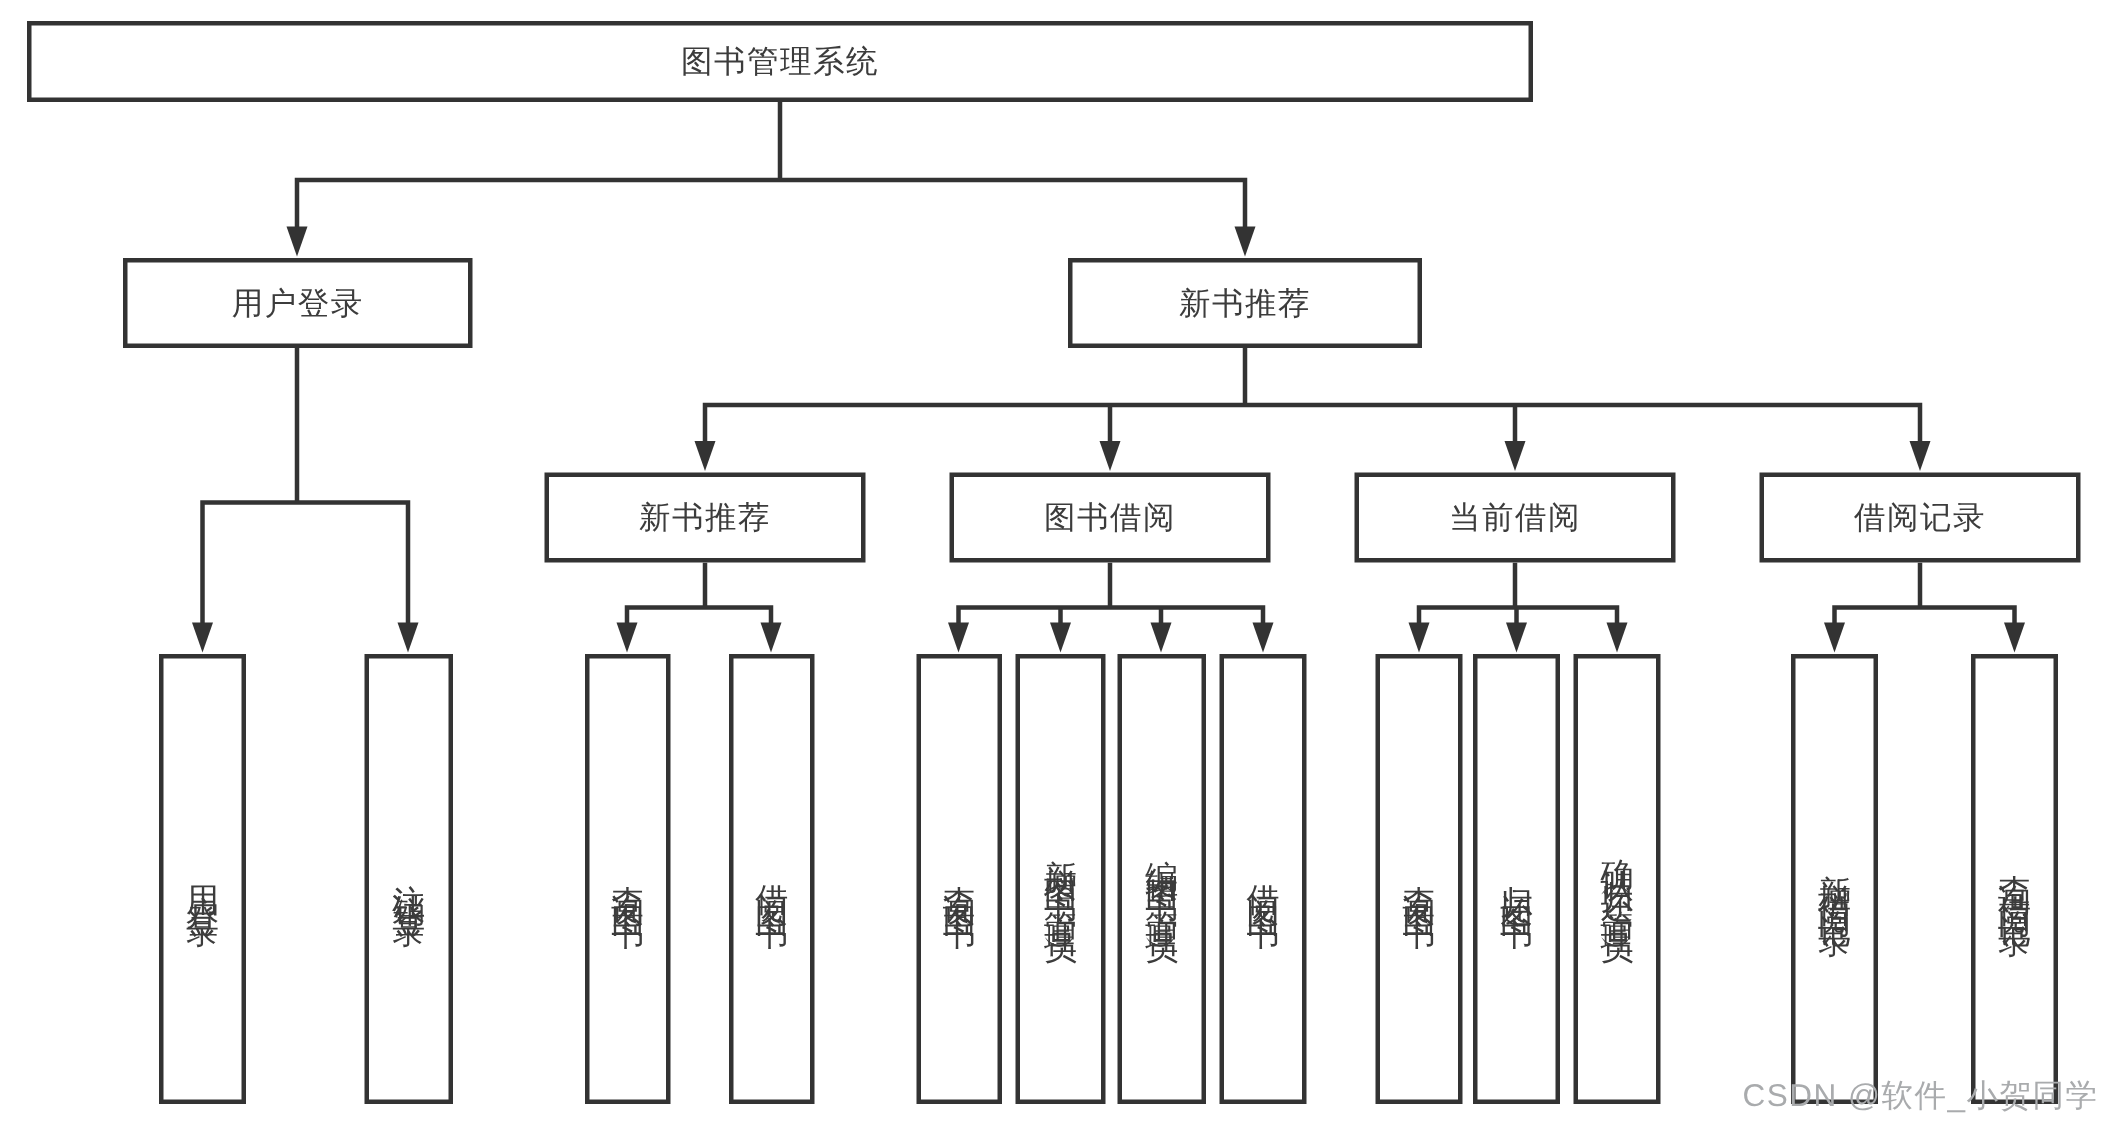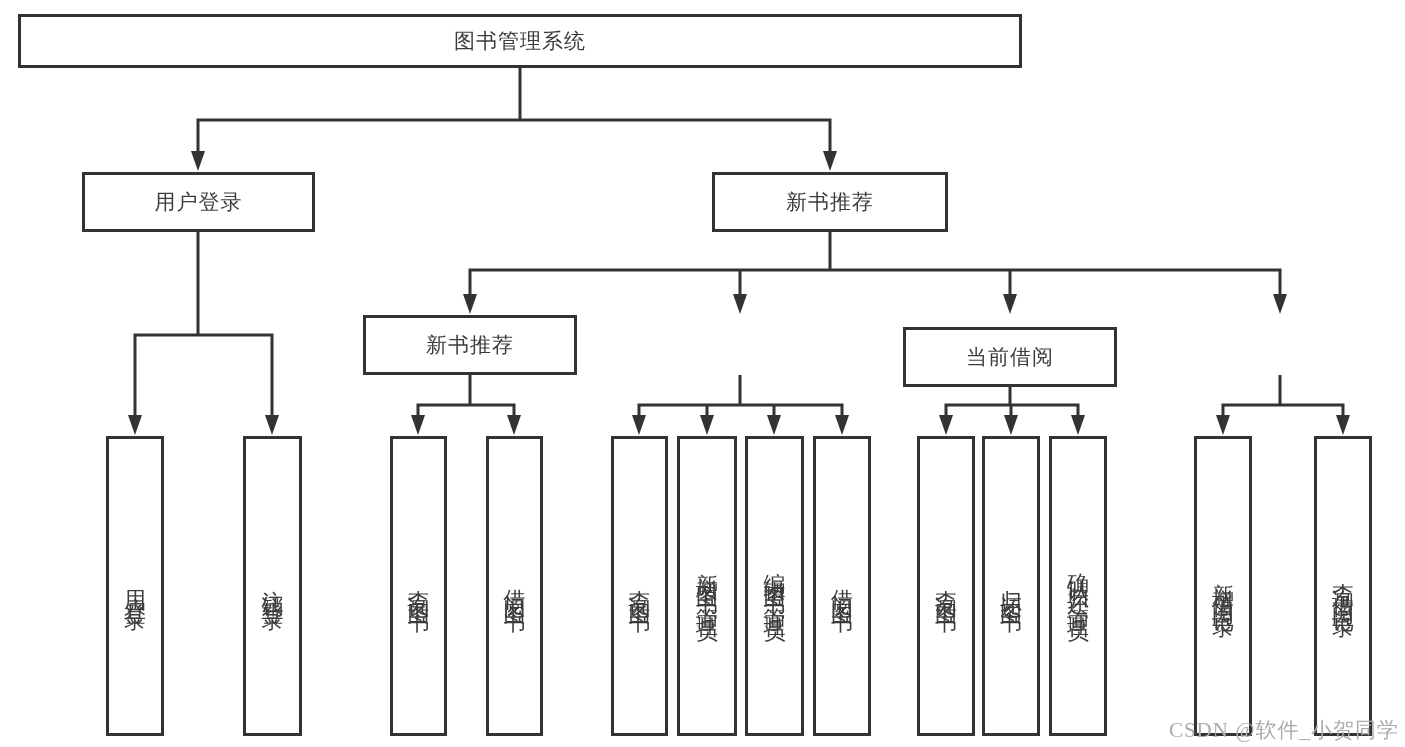--- a/index.html
+++ b/index.html
@@ -1,21 +1,21 @@
 <!DOCTYPE html>
 <html><head>
 <meta charset="utf-8">
 <style>
   html, body { margin: 0; padding: 0; background: #ffffff; }
   .canvas {
     position: relative;
     width: 1405px;
     height: 747px;
     background: #ffffff;
-    font-family: Liberation Serif, serif;
+    font-family: Liberation Sans, sans-serif;
     overflow: hidden;
   }
   .node {
     position: absolute;
     box-sizing: border-box;
     border: 3px solid #333333;
     background: #ffffff;
     display: flex;
     align-items: center;
     justify-content: center;
@@ -97,22 +97,28 @@
   <div class="node hbox" style="left:82px; top:172px; width:233px; height:60px;">
     <span>用户登录</span>
   </div>
   <div class="node hbox" style="left:712px; top:172px; width:236px; height:60px;">
     <span>新书推荐</span>
   </div>
 
   <div class="node hbox" style="left:363px; top:315px; width:214px; height:60px;text-align:right;">
     <span>新书推荐</span>
   </div>
-  <div class="node hbox" style="left:903px; top:315px; width:214px; height:60px;margin-top:12px;">
+  <div class="node hbox" style="left:633px; top:315px; width:214px; height:60px;">
+    <span>图书借阅</span>
+  </div>
+  <div class="node hbox" style="left:903px; top:315px; width:214px; height:60px;">
     <span>当前借阅</span>
+  </div>
+  <div class="node hbox" style="left:1173px; top:315px; width:214px; height:60px;">
+    <span>借阅记录</span>
   </div>
 
   <div class="node vbox" style="left:106px; top:436px; width:58px; height:300px;">
     <span>用户登录</span>
   </div>
   <div class="node vbox" style="left:243px; top:436px; width:59px; height:300px;">
     <span>注销登录</span>
   </div>
 
   <div class="node vbox" style="left:390px; top:436px; width:57px; height:300px;">

